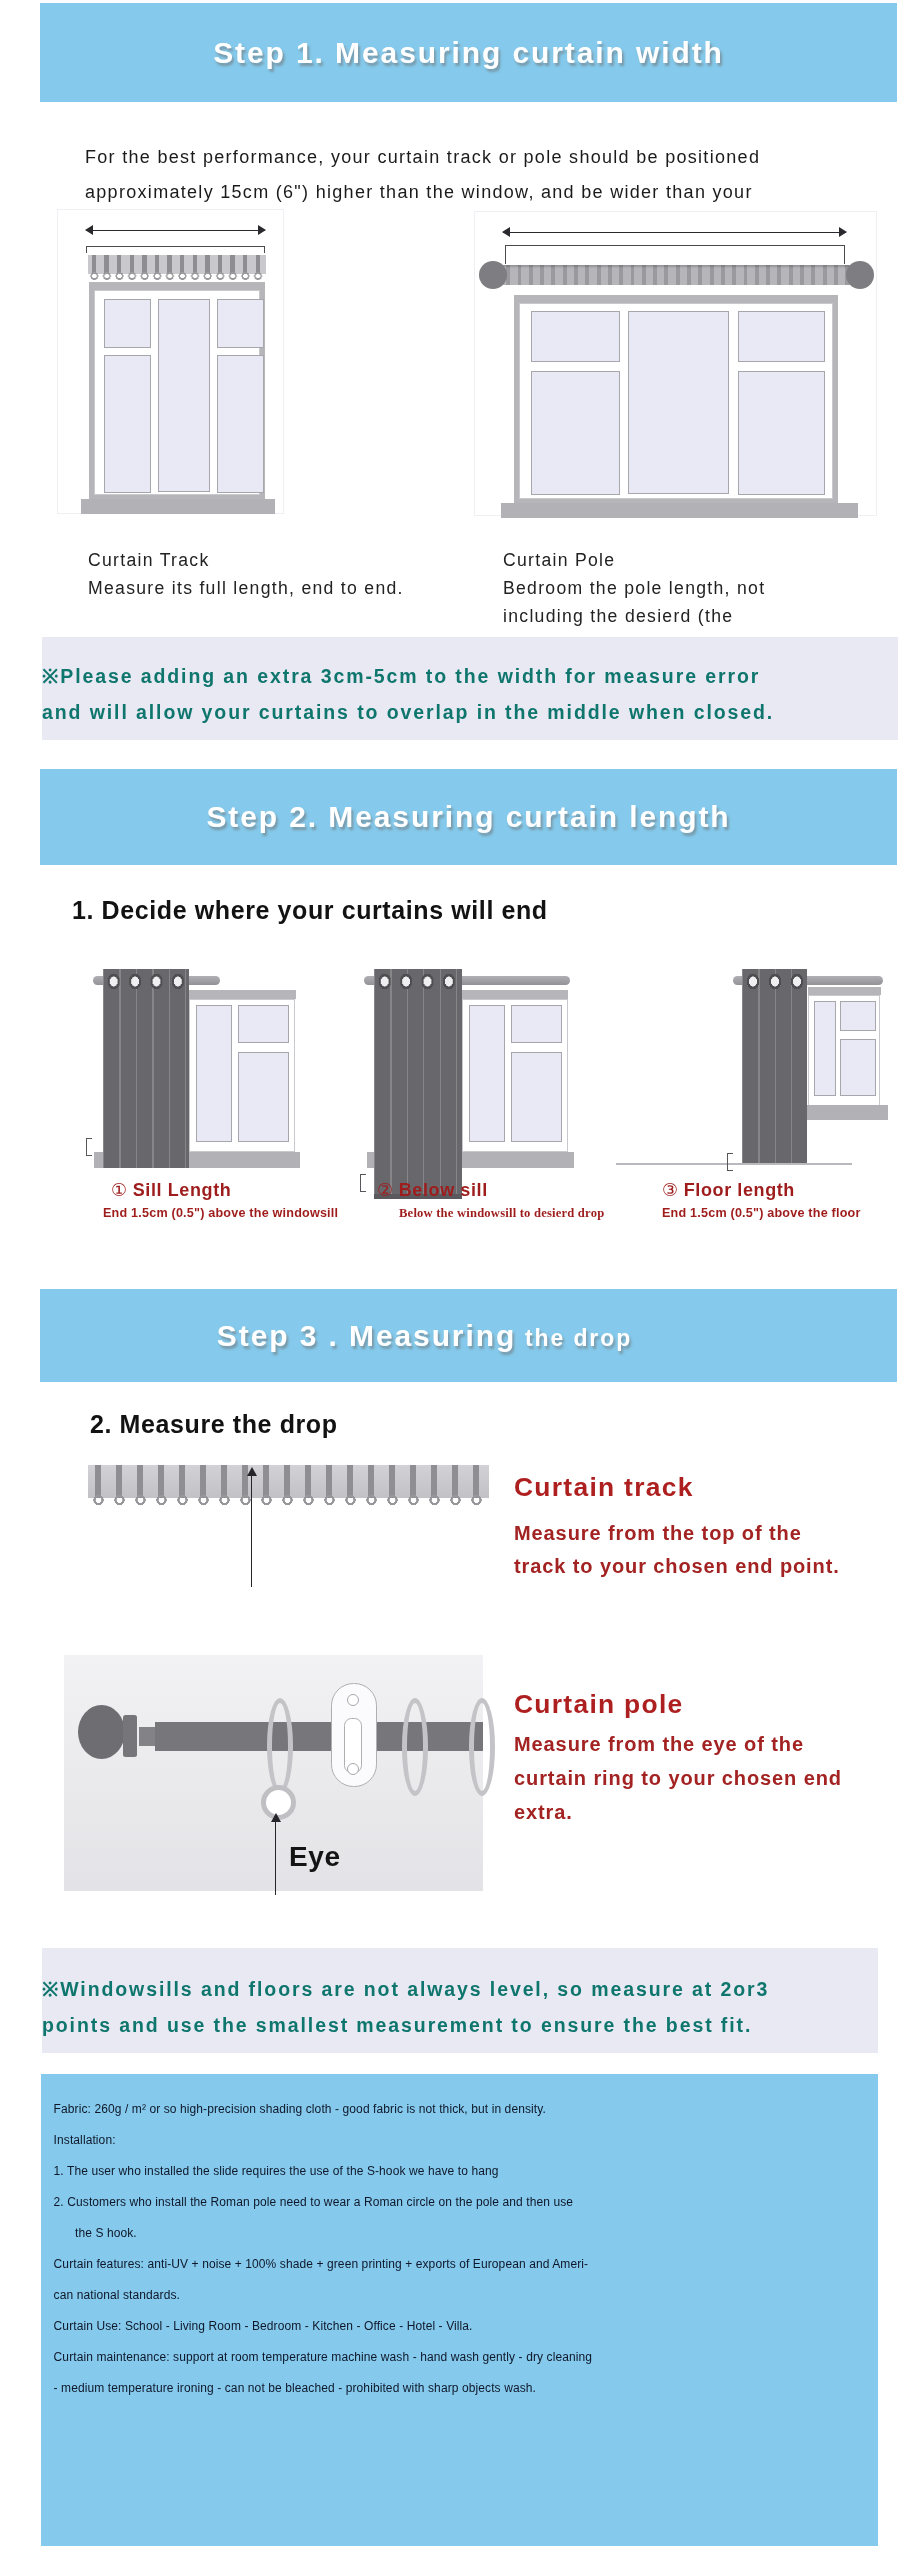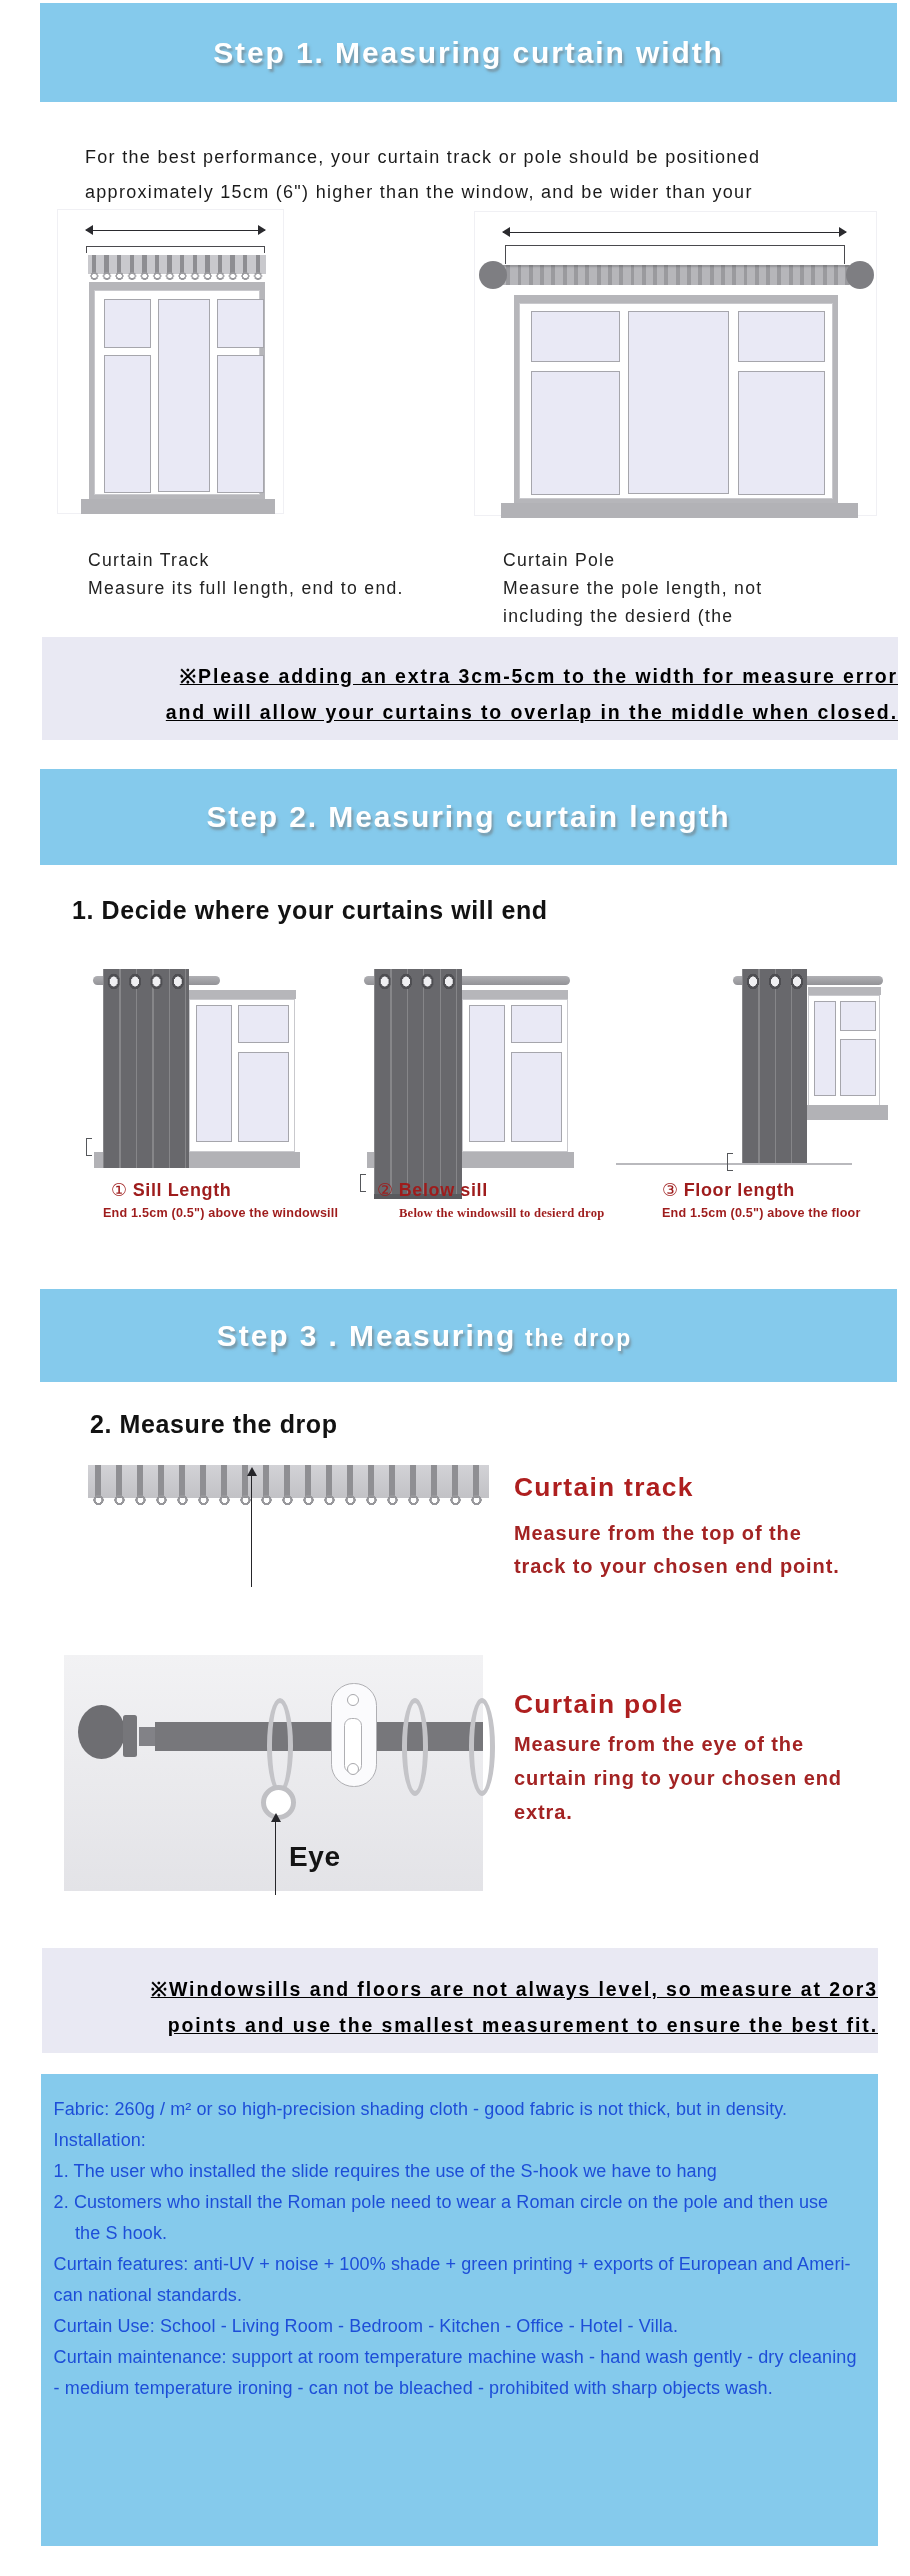--- a/index.html
+++ b/index.html
@@ -23,23 +23,23 @@
 
   
   .intro {
     position:absolute; left:85px; top:140px; font-size:18px; color:#1b1b1b;
     letter-spacing:1.3px; line-height:35px; white-space:nowrap;
   }
   .blackcap { position:absolute; font-size:17.6px; color:#222; letter-spacing:1.3px; line-height:28px; white-space:nowrap; }
   .h2black { position:absolute; font-weight:bold; font-size:25px; color:#121212; letter-spacing:0.6px; white-space:nowrap; }
 
   .noteband {
-    position:absolute; background:#E9E9F3; text-align:right;
-    color:#000000; font-size:19.5px; font-weight:600; letter-spacing:1.9px;
-    line-height:36px; white-space:nowrap;text-decoration:underline;
+    position:absolute; background:#E9E9F3; text-align:left;
+    color:#0f766e; font-size:19.5px; font-weight:600; letter-spacing:1.9px;
+    line-height:36px; white-space:nowrap;
   }
 
   
   .harrow { position:absolute; height:0; border-top:1.9px solid #2A2A2E; }
   .harrow::before, .harrow::after { content:""; position:absolute; top:-5.7px; width:0; height:0;
     border-top:5px solid transparent; border-bottom:5px solid transparent; }
   .harrow::before { left:-1.3px; border-right:8.8px solid #2A2A2E; }
   .harrow::after  { right:-1.3px; border-left:8.8px solid #2A2A2E; }
 
   .mline { position:absolute; border-top:1.3px solid #4A4A4E; }
@@ -110,21 +110,21 @@
   .eyering  { position:absolute; border:5px solid #C0C0C4; border-radius:50%; background:#ffffff; }
   .bracket  { position:absolute; background:#FBFBFD; border:1.9px solid #AFAFB3; border-radius:22.6px; }
   .slot     { position:absolute; background:#ffffff; border:1.3px solid #AFAFB3; border-radius:7.5px; }
   .screw    { position:absolute; width:10px; height:10px; border:1.9px solid #A8A8AC; border-radius:50%; background:#fff; }
   .eyelabel { position:absolute; font-weight:bold; font-size:28px; color:#141414; letter-spacing:0.6px; }
 
   
   .footer {
     position:absolute; left:41px; top:2074px; width:837px; height:472px;
     background:#85CAEC; box-sizing:border-box; padding:20px 12.6px 0 12.6px;
-    color:#1d4ed8; font-size:18px; line-height:31px; letter-spacing:0.1px;
+    color:#0f172a; font-size:12px; line-height:31px; letter-spacing:0.1px;
   }
   .fline { white-space:nowrap; }
   .fline.indent { padding-left:21.4px; }
 </style>
 </head>
 <body>
 
 <div class="page">
 
   <div class="banner" style="top:3.1px;height:99px;">
@@ -170,21 +170,21 @@
     </div>
     <div class="sill" style="left:26.4px;top:291px;width:357px;height:15px;"></div>
   </div>
 
   <div class="blackcap" style="left:88px;top:546px;">
     <div>Curtain Track</div>
     <div>Measure its full length, end to end.</div>
   </div>
   <div class="blackcap" style="left:503px;top:546px;">
     <div>Curtain Pole</div>
-    <div>Measure the pole length, not</div>
+    <div>Bedroom the pole length, not</div>
     <div>including the desierd (the</div>
   </div>
 
   <div class="noteband" style="left:42px;top:637px;width:856px;height:103px;padding-top:21px;box-sizing:border-box;">
     <div>※Please adding an extra 3cm-5cm to the width for measure error</div>
     <div>and will allow your curtains to overlap in the middle when closed.</div>
   </div>
 
   <div class="banner" style="top:769px;height:96px;">
     <div class="banner-text">Step 2. Measuring curtain length</div>

